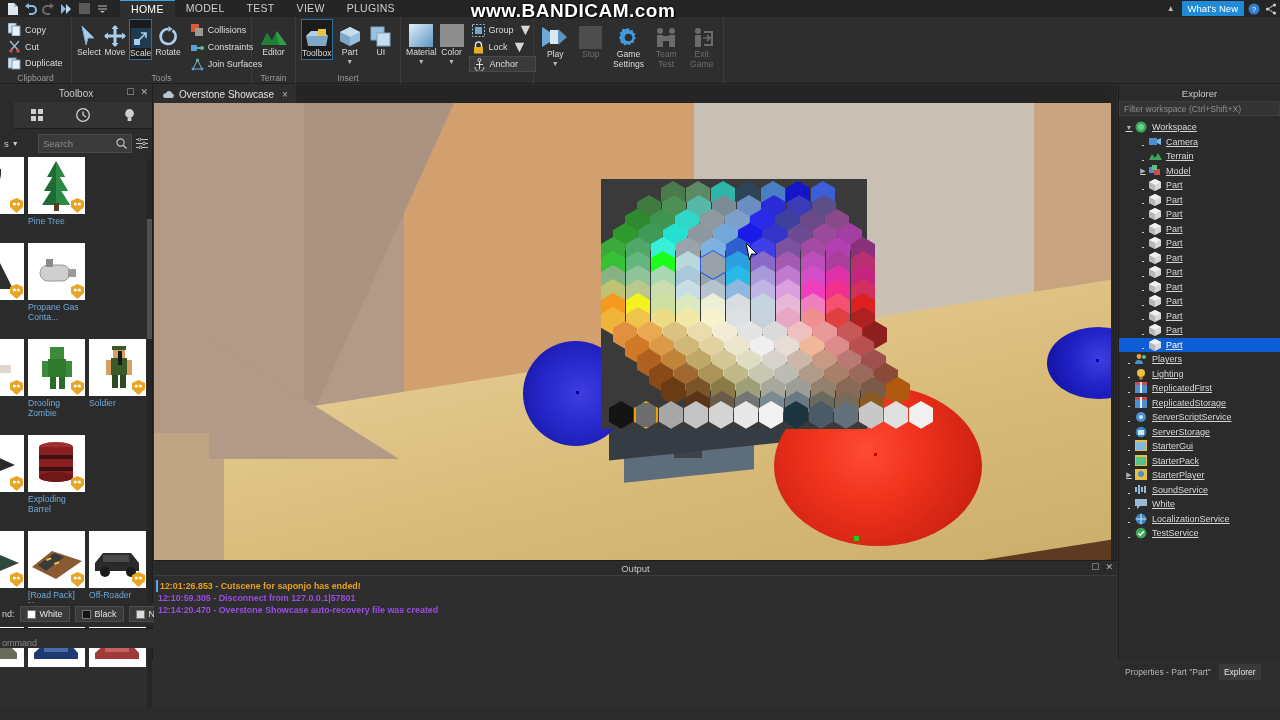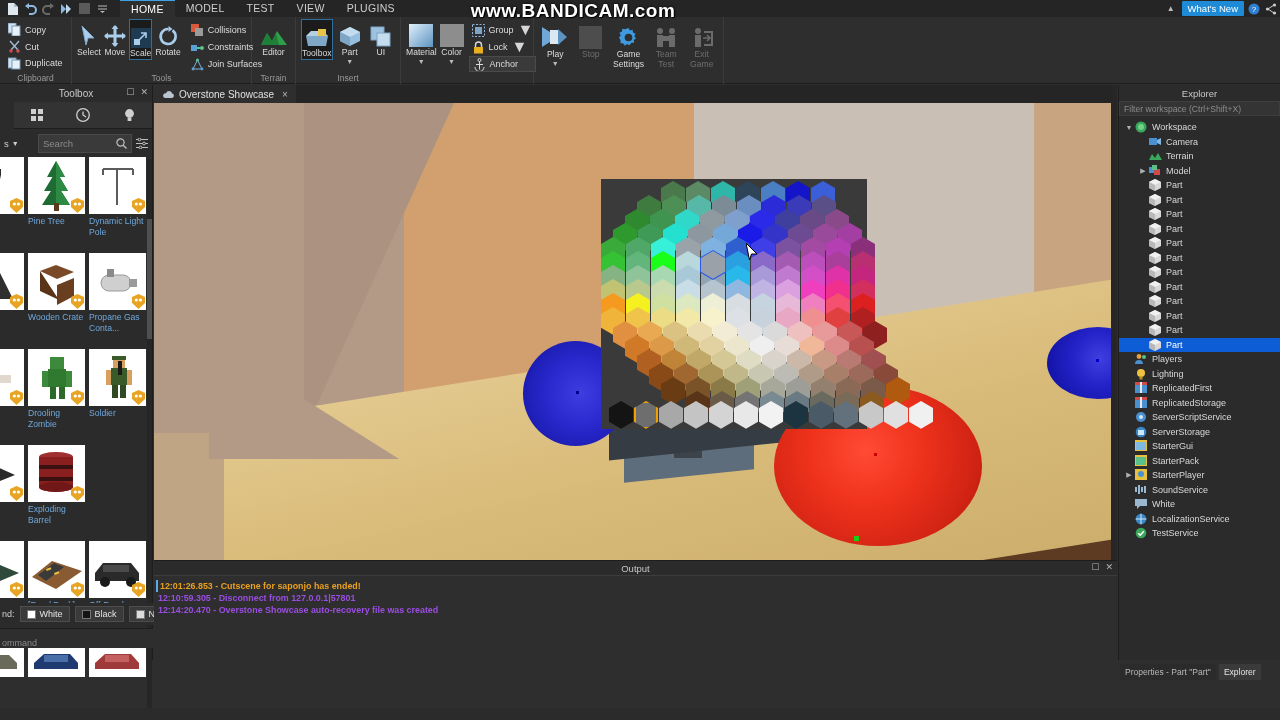--- a/index.html
+++ b/index.html
@@ -161,21 +161,21 @@
   .oline.sel { border-left:2px solid #5fa8e8; padding-left:2px; margin-left:-2px; }
 
   
   .explorer { position:absolute; left:1118px; top:85px; width:162px; height:575px; background:#2b2b2b;
     border-left:1px solid #1d1d1d; }
   .ex-title { height:16px; display:flex; align-items:center; justify-content:center;
     font-size:9.5px; color:#c8c8c8; }
   .ex-filter { height:15px; background:#343434; border:1px solid #3e3e3e; margin:0 0 2px 0;
     display:flex; align-items:center; padding-left:4px; }
   .ex-filter span { font-size:8.6px; color:#8b8b8b; }
-  .ex-list { padding-top:2px; }
+  .ex-list { padding-top:2px;text-decoration:underline; }
   .ex-row { height:14.5px; display:flex; align-items:center; font-size:9px; color:#d8d8d8;
     white-space:nowrap; }
   .ex-row.sel { background:#0c5dd6; color:#ffffff; }
   .ex-arrow { width:12px; text-align:center; font-size:7px; color:#b0b0b0; }
   .ex-ico { width:13px; height:12px; margin-right:4px; display:inline-block; }
 
   .botdock { position:absolute; left:1118px; top:662px; width:162px; height:20px; display:flex;
     align-items:center; gap:3px; padding-left:2px; }
   .dtab { font-size:8.5px; color:#b9b9b9; padding:3px 5px; background:#2b2b2b; }
   .dtab.active { background:#3a3a3a; color:#e6e6e6; }
@@ -599,65 +599,36 @@
                 <rect x="26" y="46" width="5" height="8" fill="#5a3a1a"></rect>
               </svg>
             <svg class="tb-badge" viewBox="0 0 13 15">
                 <path d="M6.5 0L13 3v6l-6.5 6L0 9V3z" fill="#e8a423"></path>
                 <circle cx="4.3" cy="6" r="1.6" fill="#fff"></circle>
                 <circle cx="8.4" cy="6" r="1.6" fill="#fff"></circle>
               </svg>
           </div>
           <div class="tb-name">Pine Tree</div>
         </div>
-        <div class="tb-cell">
-          <div class="tb-thumb">
-            <svg width="57" height="57" viewBox="0 0 57 57">
-                <path d="M14 12h30M28 12v36" stroke="#5b5b5b" stroke-width="2" fill="none"></path>
-                <path d="M14 12v6M44 12v6" stroke="#5b5b5b" stroke-width="2"></path>
-              </svg>
-            <svg class="tb-badge" viewBox="0 0 13 15">
-                <path d="M6.5 0L13 3v6l-6.5 6L0 9V3z" fill="#e8a423"></path>
-                <circle cx="4.3" cy="6" r="1.6" fill="#fff"></circle>
-                <circle cx="8.4" cy="6" r="1.6" fill="#fff"></circle>
-              </svg>
-          </div>
-          <div class="tb-name">Dynamic Light Pole</div>
-        </div>
       </div>
 
       <div class="tb-row" style="margin-left:-36px; margin-top:12px;">
         <div class="tb-cell">
           <div class="tb-thumb">
             <svg width="57" height="57" viewBox="0 0 57 57">
                 <path d="M28 10L10 46h36z" fill="#2f2f2f"></path>
                 <path d="M28 10L16 46h8z" fill="#545454"></path>
               </svg>
             <svg class="tb-badge" viewBox="0 0 13 15">
                 <path d="M6.5 0L13 3v6l-6.5 6L0 9V3z" fill="#e8a423"></path>
                 <circle cx="4.3" cy="6" r="1.6" fill="#fff"></circle>
                 <circle cx="8.4" cy="6" r="1.6" fill="#fff"></circle>
               </svg>
           </div>
           <div class="tb-name">Tent</div>
-        </div>
-        <div class="tb-cell">
-          <div class="tb-thumb">
-            <svg width="57" height="57" viewBox="0 0 57 57">
-                <path d="M12 18l16-6 18 7-17 7z" fill="#7a4a28"></path>
-                <path d="M12 18v20l17 8V44z" fill="#5a3418"></path>
-                <path d="M29 32l17-7v18l-17 9z" fill="#6a3f20"></path>
-              </svg>
-            <svg class="tb-badge" viewBox="0 0 13 15">
-                <path d="M6.5 0L13 3v6l-6.5 6L0 9V3z" fill="#e8a423"></path>
-                <circle cx="4.3" cy="6" r="1.6" fill="#fff"></circle>
-                <circle cx="8.4" cy="6" r="1.6" fill="#fff"></circle>
-              </svg>
-          </div>
-          <div class="tb-name">Wooden Crate</div>
         </div>
         <div class="tb-cell">
           <div class="tb-thumb">
             <svg width="57" height="57" viewBox="0 0 57 57">
                 <rect x="12" y="22" width="30" height="16" rx="8" fill="#cfcfcf" stroke="#9a9a9a"></rect>
                 <rect x="18" y="16" width="7" height="8" fill="#8a8a8a"></rect>
                 <rect x="40" y="26" width="8" height="8" fill="#9a9a9a"></rect>
               </svg>
             <svg class="tb-badge" viewBox="0 0 13 15">
                 <path d="M6.5 0L13 3v6l-6.5 6L0 9V3z" fill="#e8a423"></path>

